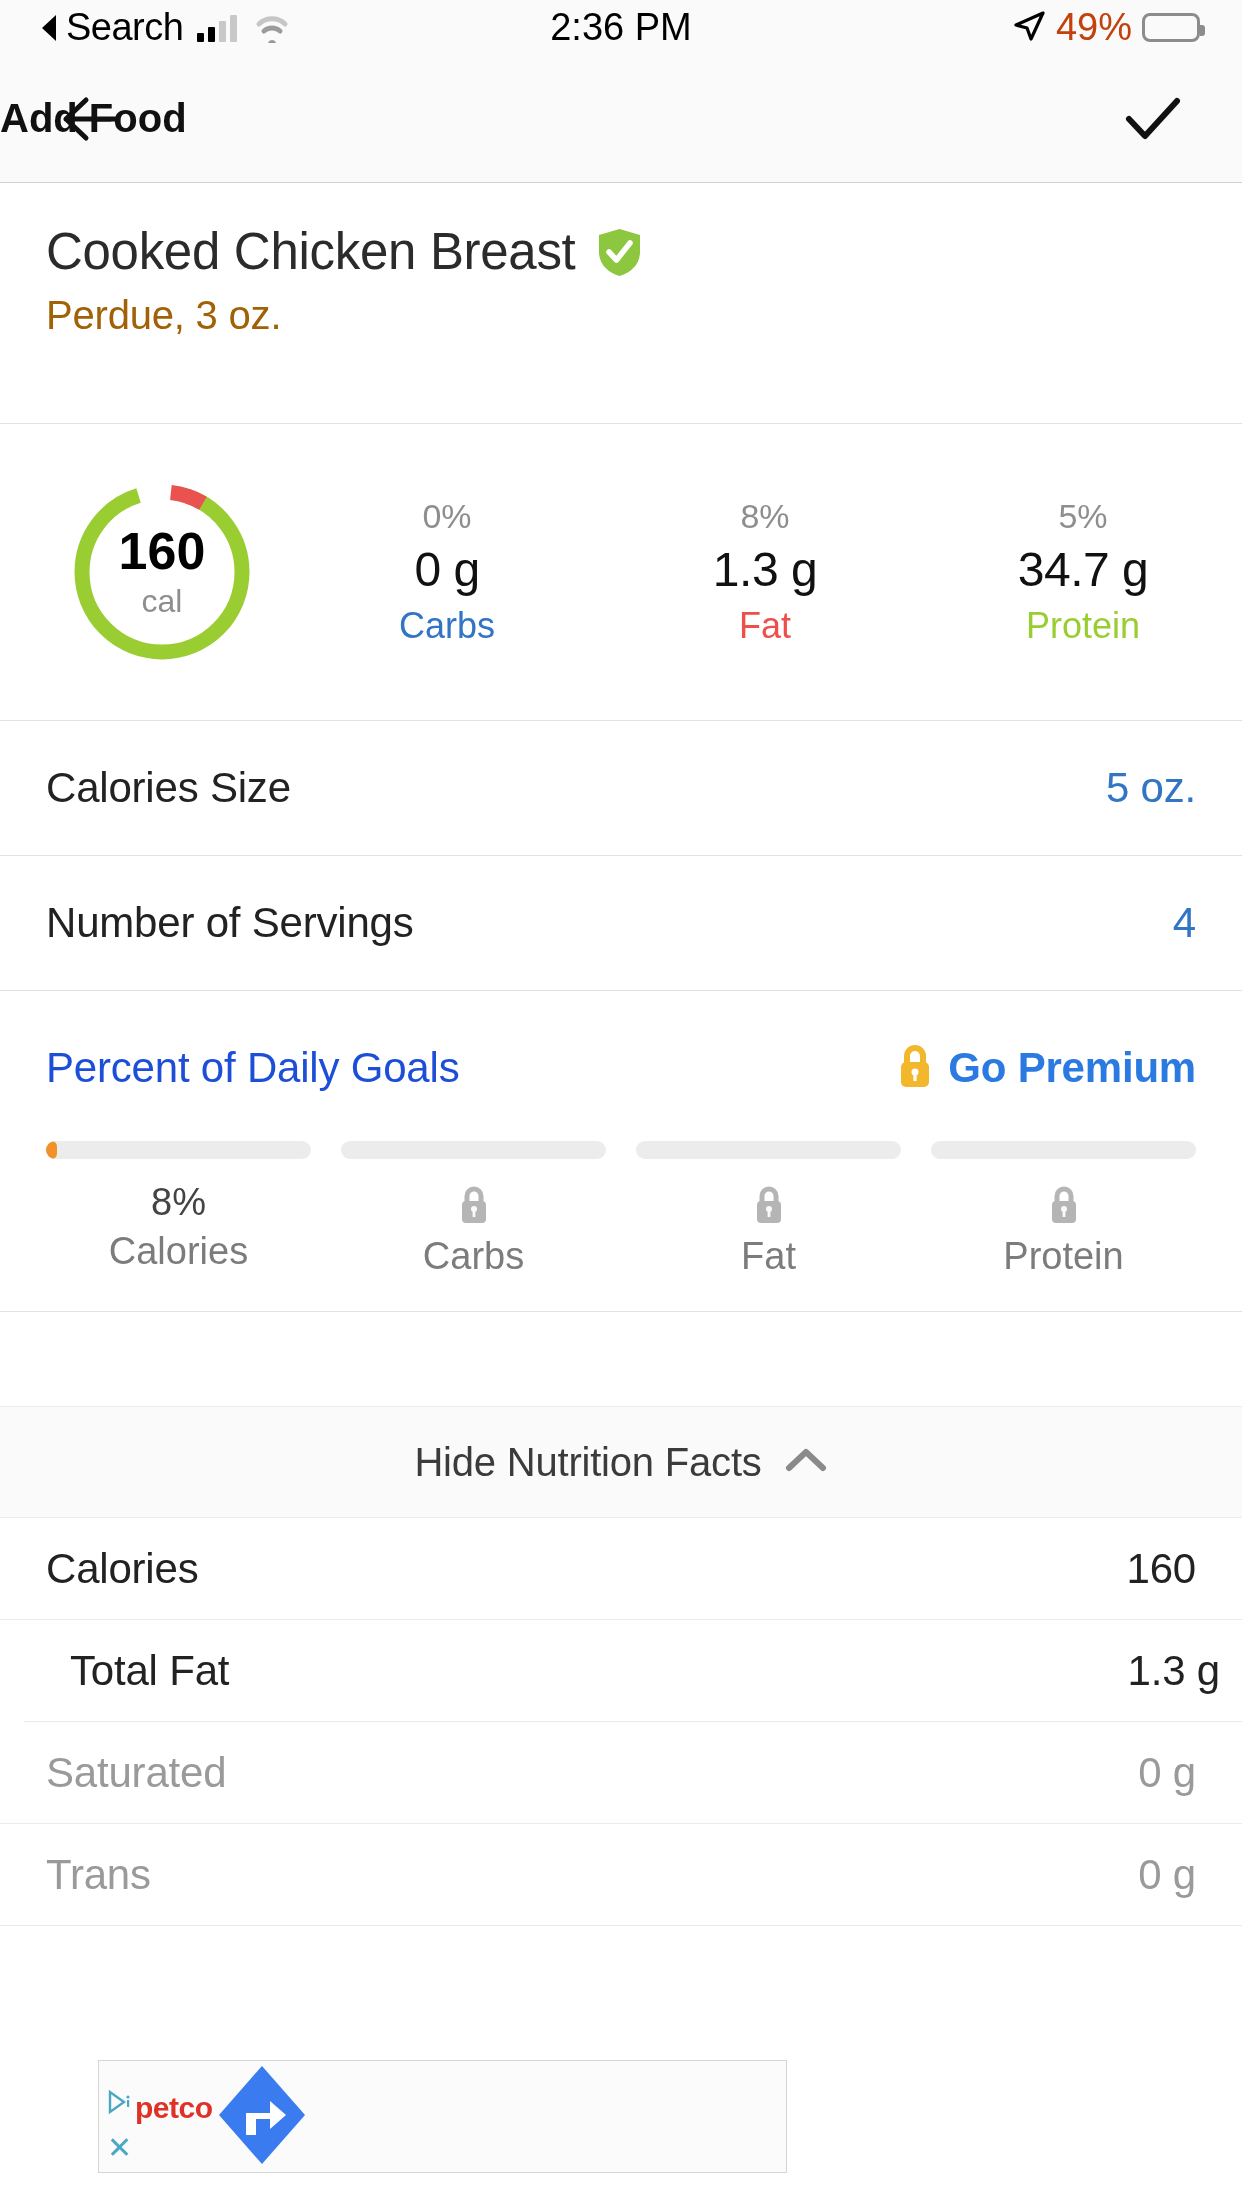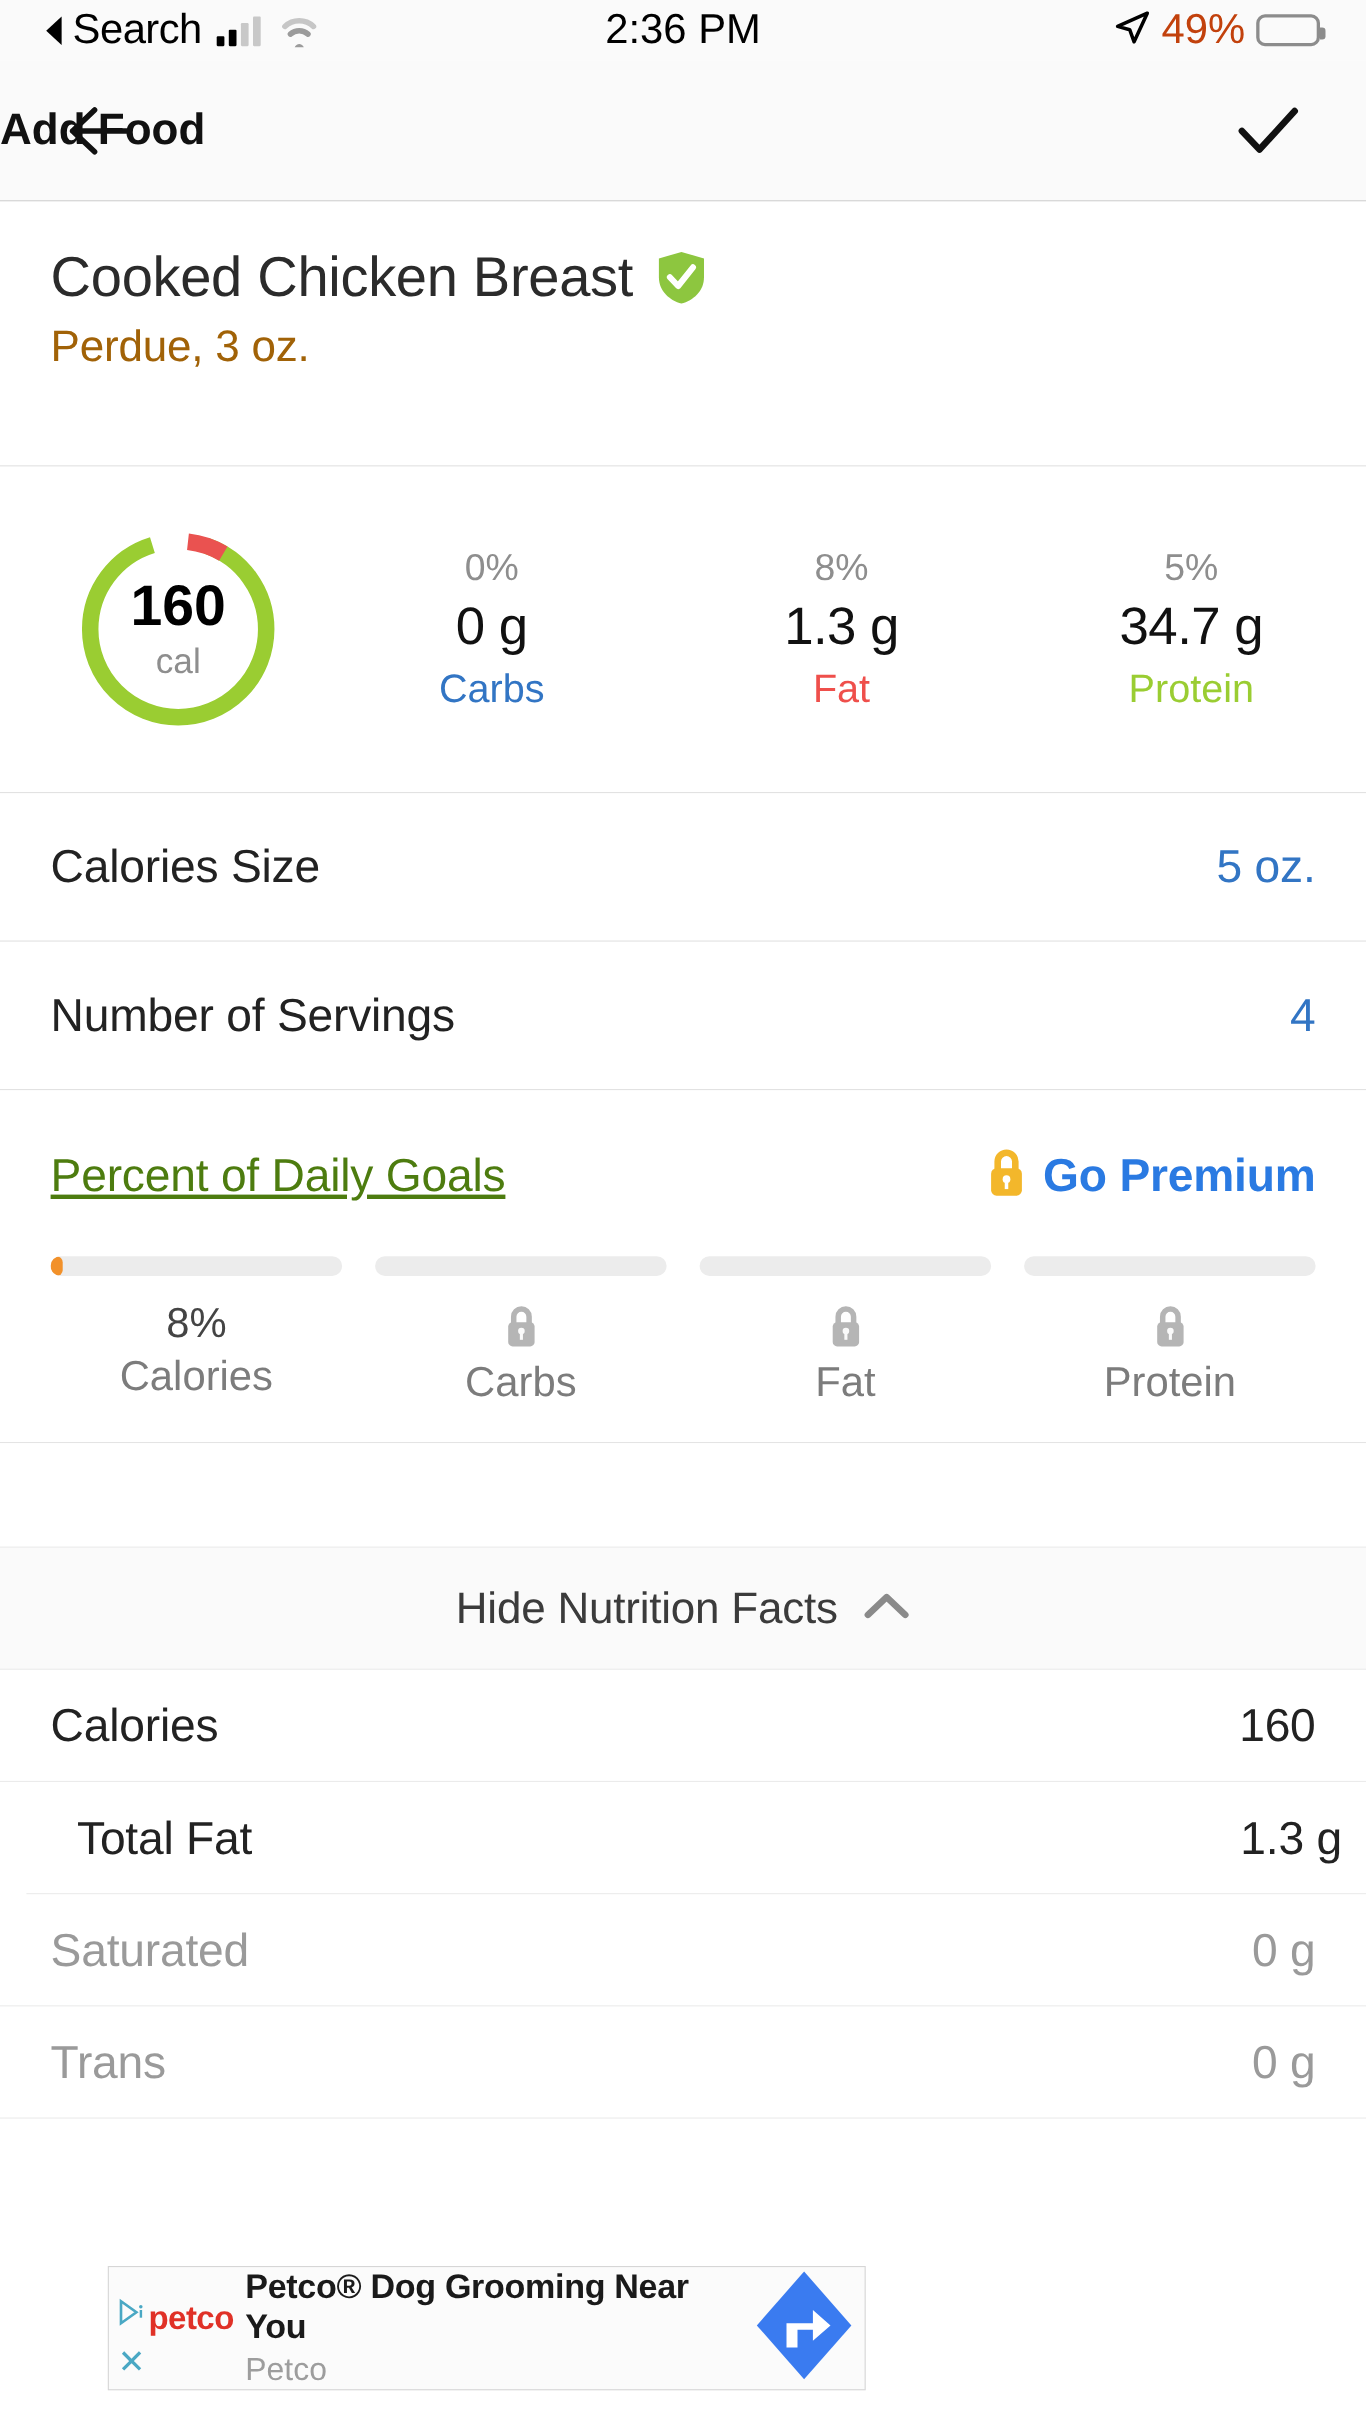--- a/index.html
+++ b/index.html
@@ -70,21 +70,21 @@
   
   .row{ position:absolute; left:0; width:1242px; padding:0 46px; display:flex; align-items:center; justify-content:space-between; border-bottom:1px solid #e2e2e2; }
   .row-label{ font-size:42px; color:#222; letter-spacing:-0.2px;}
   .row-value{ font-size:42px; color:#3275c4; letter-spacing:-0.2px;}
   #row-serving-size{ top:721px; height:135px; }
   #row-num-servings{ top:856px; height:135px; }
 
   
   .goals{ position:absolute; top:991px; left:0; width:1242px; height:321px; border-bottom:1px solid #e2e2e2; padding:0 46px; }
   .goals-head{ display:flex; align-items:center; justify-content:space-between; padding-top:52px; }
-  .goals-title{ font-size:42px; color:#4d7c0f; letter-spacing:-0.2px;text-decoration:underline;}
+  .goals-title{ font-size:42px; color:#1d4ed8; letter-spacing:-0.2px;}
   .goals-premium{ display:flex; align-items:center; gap:14px; }
   .premium-txt{ font-size:42px; color:#2a7ae2; font-weight:bold; letter-spacing:-0.2px;}
   .bars{ display:flex; gap:30px; margin-top:48px; }
   .bar-col{ flex:1; }
   .bar-track{ height:18px; background:#ececec; border-radius:9px; overflow:hidden; position:relative; }
   .bar-fill{ height:100%; background:#f2912a; border-radius:9px; }
   .bar-cap{ text-align:center; margin-top:22px; }
   .bar-pct{ font-size:38px; color:#444; }
   .bar-name{ font-size:38px; color:#7c7c7c; margin-top:6px; }
   .lockbox{ height:48px; display:flex; align-items:center; justify-content:center; }
@@ -319,24 +319,20 @@
       <span class="ad-adchoice">
         <svg width="26" height="26" viewBox="0 0 26 26">
             <path d="M3 3 L3 23 L17 13 Z" fill="none" stroke="#4aa8c4" stroke-width="2.4"></path>
             <circle cx="21" cy="8" r="1.6" fill="#4aa8c4"></circle>
             <rect x="20" y="11" width="2.2" height="7" fill="#4aa8c4"></rect>
           </svg>
       </span>
       <span class="ad-close">✕</span>
       <span class="ad-logo">petco</span>
     </div>
-    <div class="ad-mid">
-      <div class="ad-title">Petco® Dog Grooming Near You</div>
-      <div class="ad-sub">Petco</div>
-    </div>
     <div class="ad-right">
       <span>
         <svg width="92" height="104" viewBox="0 0 92 104">
           <path d="M46 3 L89 52 L46 101 L3 52 Z" fill="#3a7bf0"></path>
           <path d="M30 72 V50 H54 V38 L70 52 L54 66 V56 H40 V72 Z" fill="#fff"></path>
         </svg>
       </span>
     </div>
   </div>
 

